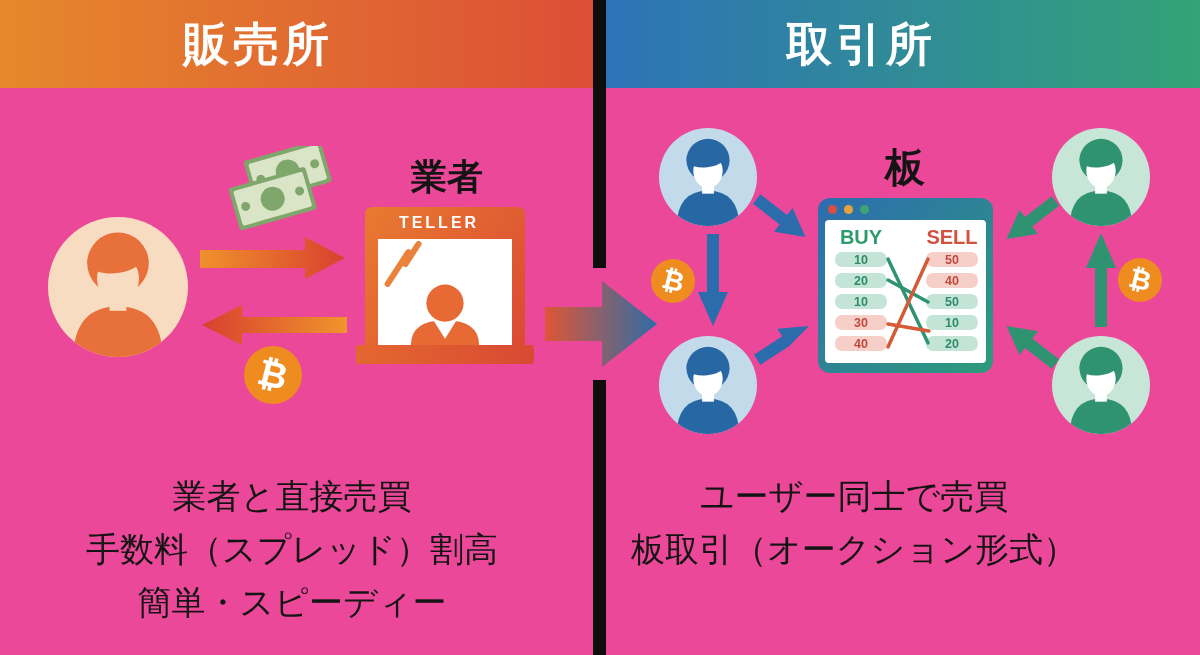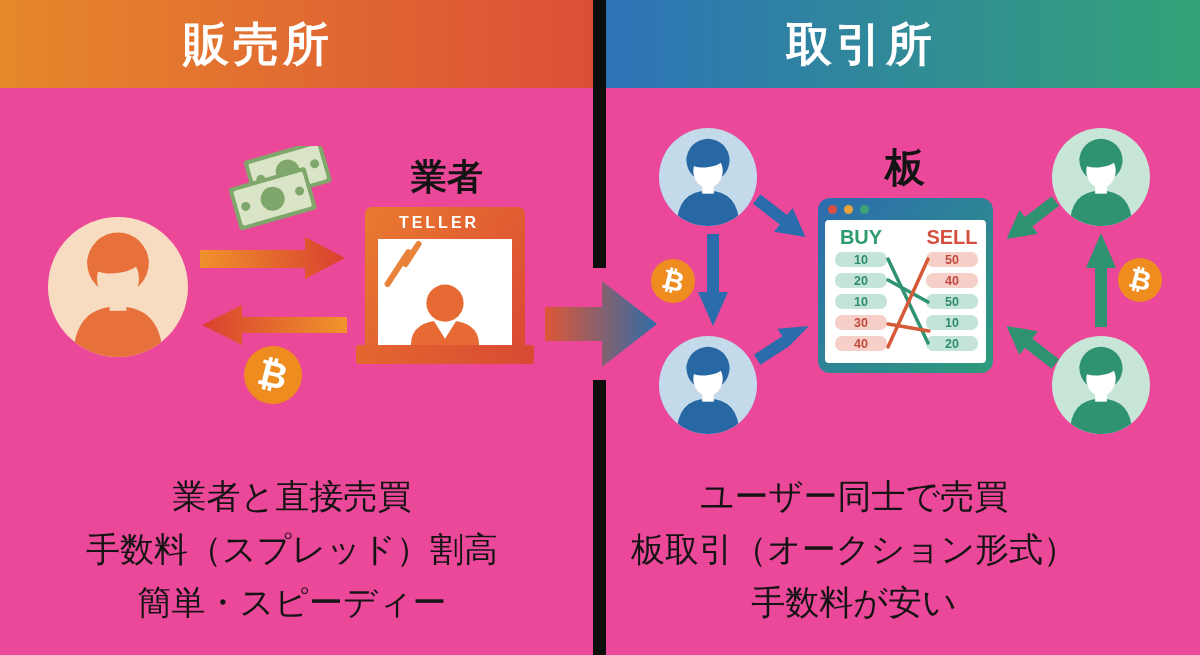--- a/index.html
+++ b/index.html
@@ -243,16 +243,15 @@
       <line x1="70" y1="61" x2="110" y2="145" stroke="#2F9372" stroke-width="3.5" stroke-linecap="round"></line>
       <line x1="70" y1="82" x2="110" y2="104" stroke="#2F9372" stroke-width="3.5" stroke-linecap="round"></line>
       <line x1="70" y1="149" x2="110" y2="61" stroke="#D45A38" stroke-width="3.5" stroke-linecap="round"></line>
       <line x1="70" y1="126" x2="111" y2="133" stroke="#D45A38" stroke-width="3.5" stroke-linecap="round"></line>
     </svg>
   </div>
 
   <div class="desc" style="left:854px;">
     <div>ユーザー同士で売買</div>
     <div>板取引（オークション形式）</div>
-    <div>手数料が安い</div>
   </div>
 
 </div>
 
 </body></html>

